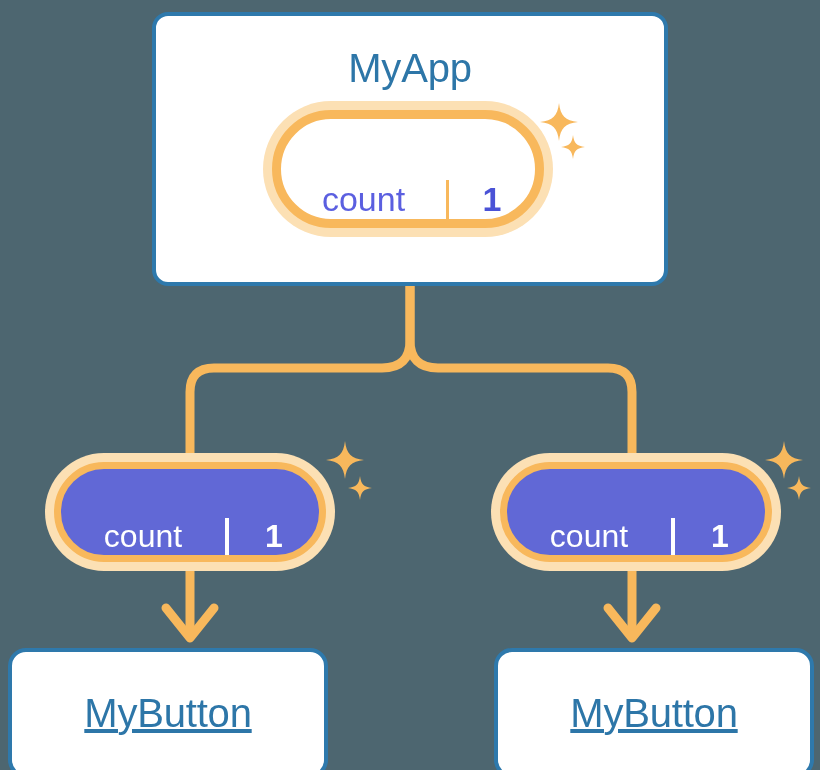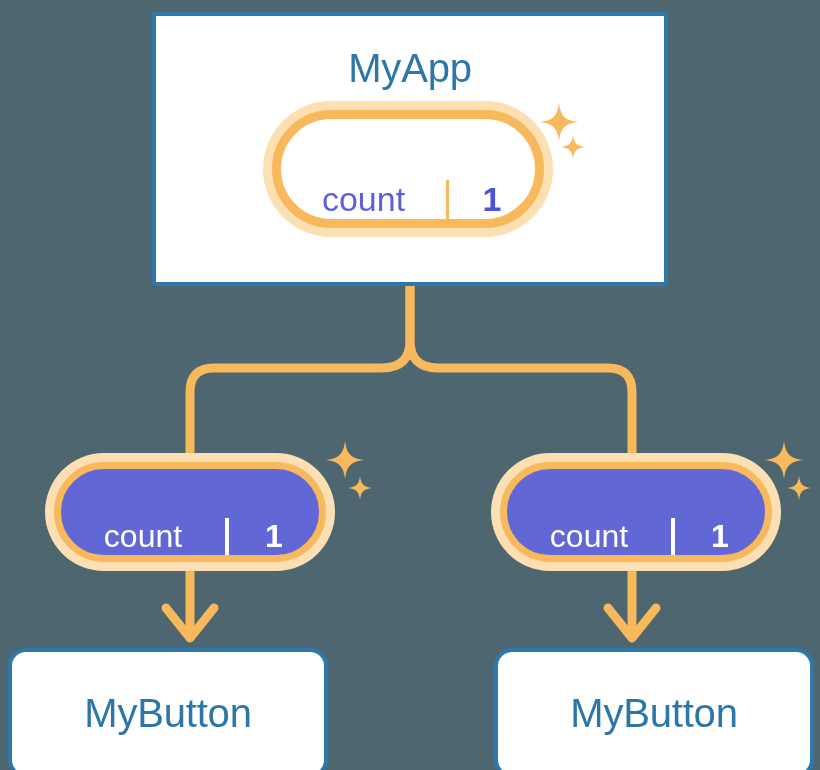--- a/index.html
+++ b/index.html
@@ -27,21 +27,21 @@
     width: 820px;
     height: 770px;
     pointer-events: none;
   }
 
   
   .card {
     position: absolute;
     background: #ffffff;
     border: 4px solid #2e79ac;
-    border-radius: 4px;
+    border-radius: 16px;
     box-sizing: border-box;
     z-index: 3;
   }
   #card-myapp {
     left: 152px;
     top: 12px;
     width: 516px;
     height: 274px;
   }
   .card-title {
@@ -66,20 +66,21 @@
     left: 8px;
     top: 648px;
   }
   #card-btn-right {
     left: 494px;
     top: 648px;
   }
   .btn-card .card-title {
     margin: 0;
     width: 100%;
+    text-decoration: underline;
   }
 
   
   .pill-wrap {
     position: absolute;
     z-index: 4;
   }
   .pill {
     position: relative;
     box-sizing: border-box;

